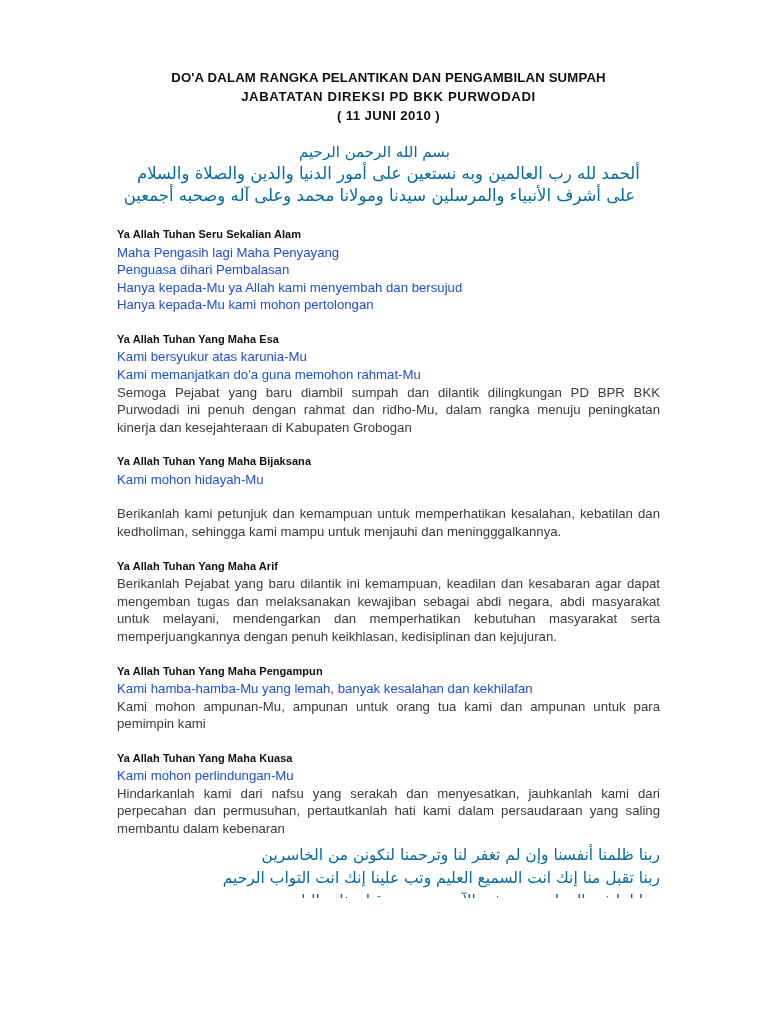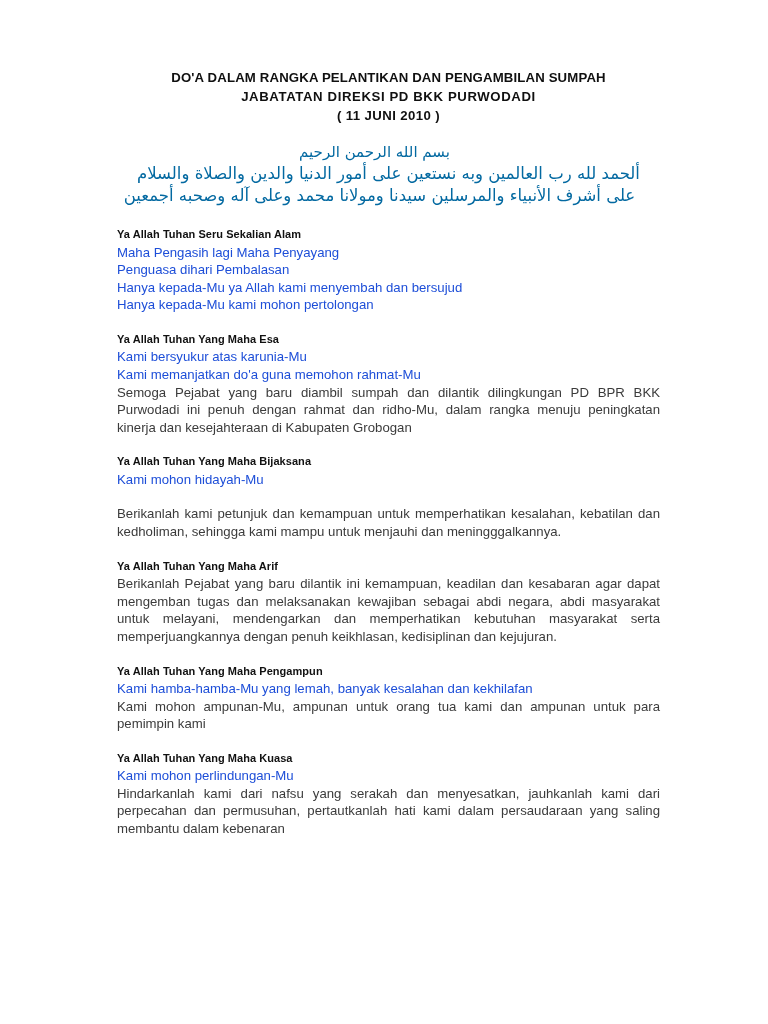--- a/index.html
+++ b/index.html
@@ -180,15 +180,20 @@
       <div class="para">Kami mohon ampunan-Mu, ampunan untuk orang tua kami dan ampunan untuk para pemimpin kami</div>
     </div>
 
     <div class="section">
       <div class="sec-head">Ya Allah Tuhan Yang Maha Kuasa</div>
       <div class="line">Kami mohon perlindungan-Mu</div>
       <div class="para">Hindarkanlah kami dari nafsu yang serakah dan menyesatkan, jauhkanlah kami dari perpecahan dan permusuhan, pertautkanlah hati kami dalam persaudaraan yang saling membantu dalam kebenaran</div>
     </div>
 
 
+    <div class="arabic arabic-closing">
+      <span class="ln ln1">ربنا ظلمنا أنفسنا وإن لم تغفر لنا وترحمنا لنكونن من الخاسرين</span>
+      <span class="ln ln2">ربنا تقبل منا إنك انت السميع العليم وتب علينا إنك انت التواب الرحيم</span>
+      <span class="ln ln3">ربنا اتنا في الدنيا حسنة وفي الآخرة حسنة وقنا عذاب النار</span>
+    </div>
 
   </div>
 </div>
 
 </body></html>

